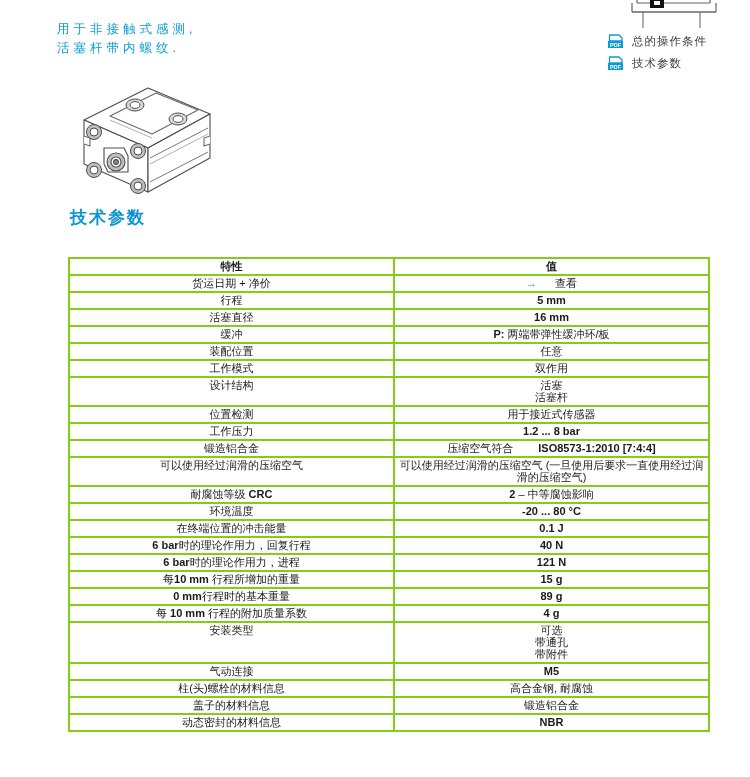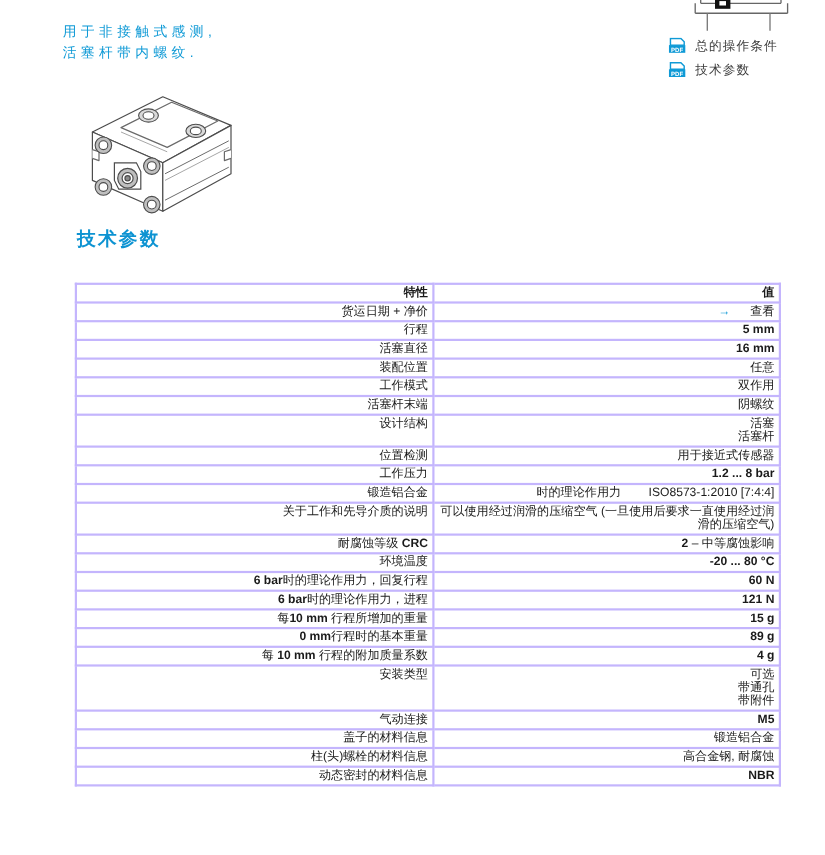--- a/index.html
+++ b/index.html
@@ -24,22 +24,22 @@
   
   .section-title{position:absolute;left:70px;top:206px;color:#0d93d2;
                  font-size:17px;font-weight:bold;letter-spacing:2px;}
 
   
   table.specs{position:absolute;left:68px;top:257px;width:640px;
               border-collapse:collapse;table-layout:fixed;
               font-size:11px;line-height:12px;}
   table.specs col.c1{width:325px;}
   table.specs col.c2{width:315px;}
-  table.specs th,table.specs td{border:2px solid #c4b5fd;padding:1px 4px 2px 4px;
-              text-align:right;vertical-align:top;font-weight:normal;overflow:hidden;}
+  table.specs th,table.specs td{border:2px solid #84cc16;padding:1px 4px 2px 4px;
+              text-align:center;vertical-align:top;font-weight:normal;overflow:hidden;}
   table.specs th{font-weight:bold;}
   .arrow{color:#0f9ad6;font-weight:bold;}
   .vlink{color:#1a1a1a;cursor:pointer;margin-left:15px;}
   td .vline{white-space:normal;}
 </style>
 </head>
 <body>
 
 <div id="page">
 
@@ -152,35 +152,35 @@
             <div class="vline"><span style="font-weight: bold;">5 mm</span></div>
           </td>
         </tr>
         <tr>
           <td><span>活塞直径</span></td>
           <td>
             <div class="vline"><span style="font-weight: bold;">16 mm</span></div>
           </td>
         </tr>
         <tr>
+          <td><span>缓冲</span></td>
+          <td>
+            <div class="vline"><span style="font-weight: bold;">P:</span><span> 两端带弹性缓冲环/板</span></div>
+          </td>
+        </tr>
+        <tr>
           <td><span>装配位置</span></td>
           <td>
             <div class="vline"><span>任意</span></div>
           </td>
         </tr>
         <tr>
           <td><span>工作模式</span></td>
           <td>
             <div class="vline"><span>双作用</span></div>
-          </td>
-        </tr>
-        <tr>
-          <td><span>活塞杆末端</span></td>
-          <td>
-            <div class="vline"><span>阴螺纹</span></div>
           </td>
         </tr>
         <tr>
           <td><span>设计结构</span></td>
           <td>
             <div class="vline"><span>活塞</span></div>
             <div class="vline"><span>活塞杆</span></div>
           </td>
         </tr>
         <tr>
@@ -191,45 +191,51 @@
         </tr>
         <tr>
           <td><span>工作压力</span></td>
           <td>
             <div class="vline"><span style="font-weight: bold;">1.2 ... 8 bar</span></div>
           </td>
         </tr>
         <tr>
           <td><span>锻造铝合金</span></td>
           <td>
-            <div class="vline"><span>时的理论作用力</span><span style="font-weight: normal; margin-left: 25px;">ISO8573-1:2010 [7:4:4]</span></div>
-          </td>
-        </tr>
-        <tr>
-          <td><span>关于工作和先导介质的说明</span></td>
+            <div class="vline"><span>压缩空气符合</span><span style="font-weight: bold; margin-left: 25px;">ISO8573-1:2010 [7:4:4]</span></div>
+          </td>
+        </tr>
+        <tr>
+          <td><span>可以使用经过润滑的压缩空气</span></td>
           <td>
             <div class="vline"><span>可以使用经过润滑的压缩空气 (一旦使用后要求一直使用经过润滑的压缩空气)</span></div>
           </td>
         </tr>
         <tr>
           <td><span>耐腐蚀等级 </span><span style="font-weight: bold;">CRC</span></td>
           <td>
             <div class="vline"><span style="font-weight: bold;">2</span><span> – 中等腐蚀影响</span></div>
           </td>
         </tr>
         <tr>
           <td><span>环境温度</span></td>
           <td>
             <div class="vline"><span style="font-weight: bold;">-20 ... 80 °C</span></div>
           </td>
         </tr>
         <tr>
+          <td><span>在终端位置的冲击能量</span></td>
+          <td>
+            <div class="vline"><span style="font-weight: bold;">0.1 J</span></div>
+          </td>
+        </tr>
+        <tr>
           <td><span style="font-weight: bold;">6 bar</span><span>时的理论作用力，回复行程</span></td>
           <td>
-            <div class="vline"><span style="font-weight: bold;">60 N</span></div>
+            <div class="vline"><span style="font-weight: bold;">40 N</span></div>
           </td>
         </tr>
         <tr>
           <td><span style="font-weight: bold;">6 bar</span><span>时的理论作用力，进程</span></td>
           <td>
             <div class="vline"><span style="font-weight: bold;">121 N</span></div>
           </td>
         </tr>
         <tr>
           <td><span>每</span><span style="font-weight: bold;">10 mm</span><span> 行程所增加的重量</span></td>
@@ -257,29 +263,29 @@
             <div class="vline"><span>带附件</span></div>
           </td>
         </tr>
         <tr>
           <td><span>气动连接</span></td>
           <td>
             <div class="vline"><span style="font-weight: bold;">M5</span></div>
           </td>
         </tr>
         <tr>
+          <td><span>柱(头)螺栓的材料信息</span></td>
+          <td>
+            <div class="vline"><span>高合金钢, 耐腐蚀</span></div>
+          </td>
+        </tr>
+        <tr>
           <td><span>盖子的材料信息</span></td>
           <td>
             <div class="vline"><span>锻造铝合金</span></div>
-          </td>
-        </tr>
-        <tr>
-          <td><span>柱(头)螺栓的材料信息</span></td>
-          <td>
-            <div class="vline"><span>高合金钢, 耐腐蚀</span></div>
           </td>
         </tr>
         <tr>
           <td><span>动态密封的材料信息</span></td>
           <td>
             <div class="vline"><span style="font-weight: bold;">NBR</span></div>
           </td>
         </tr>
       </tbody>
   </table>

